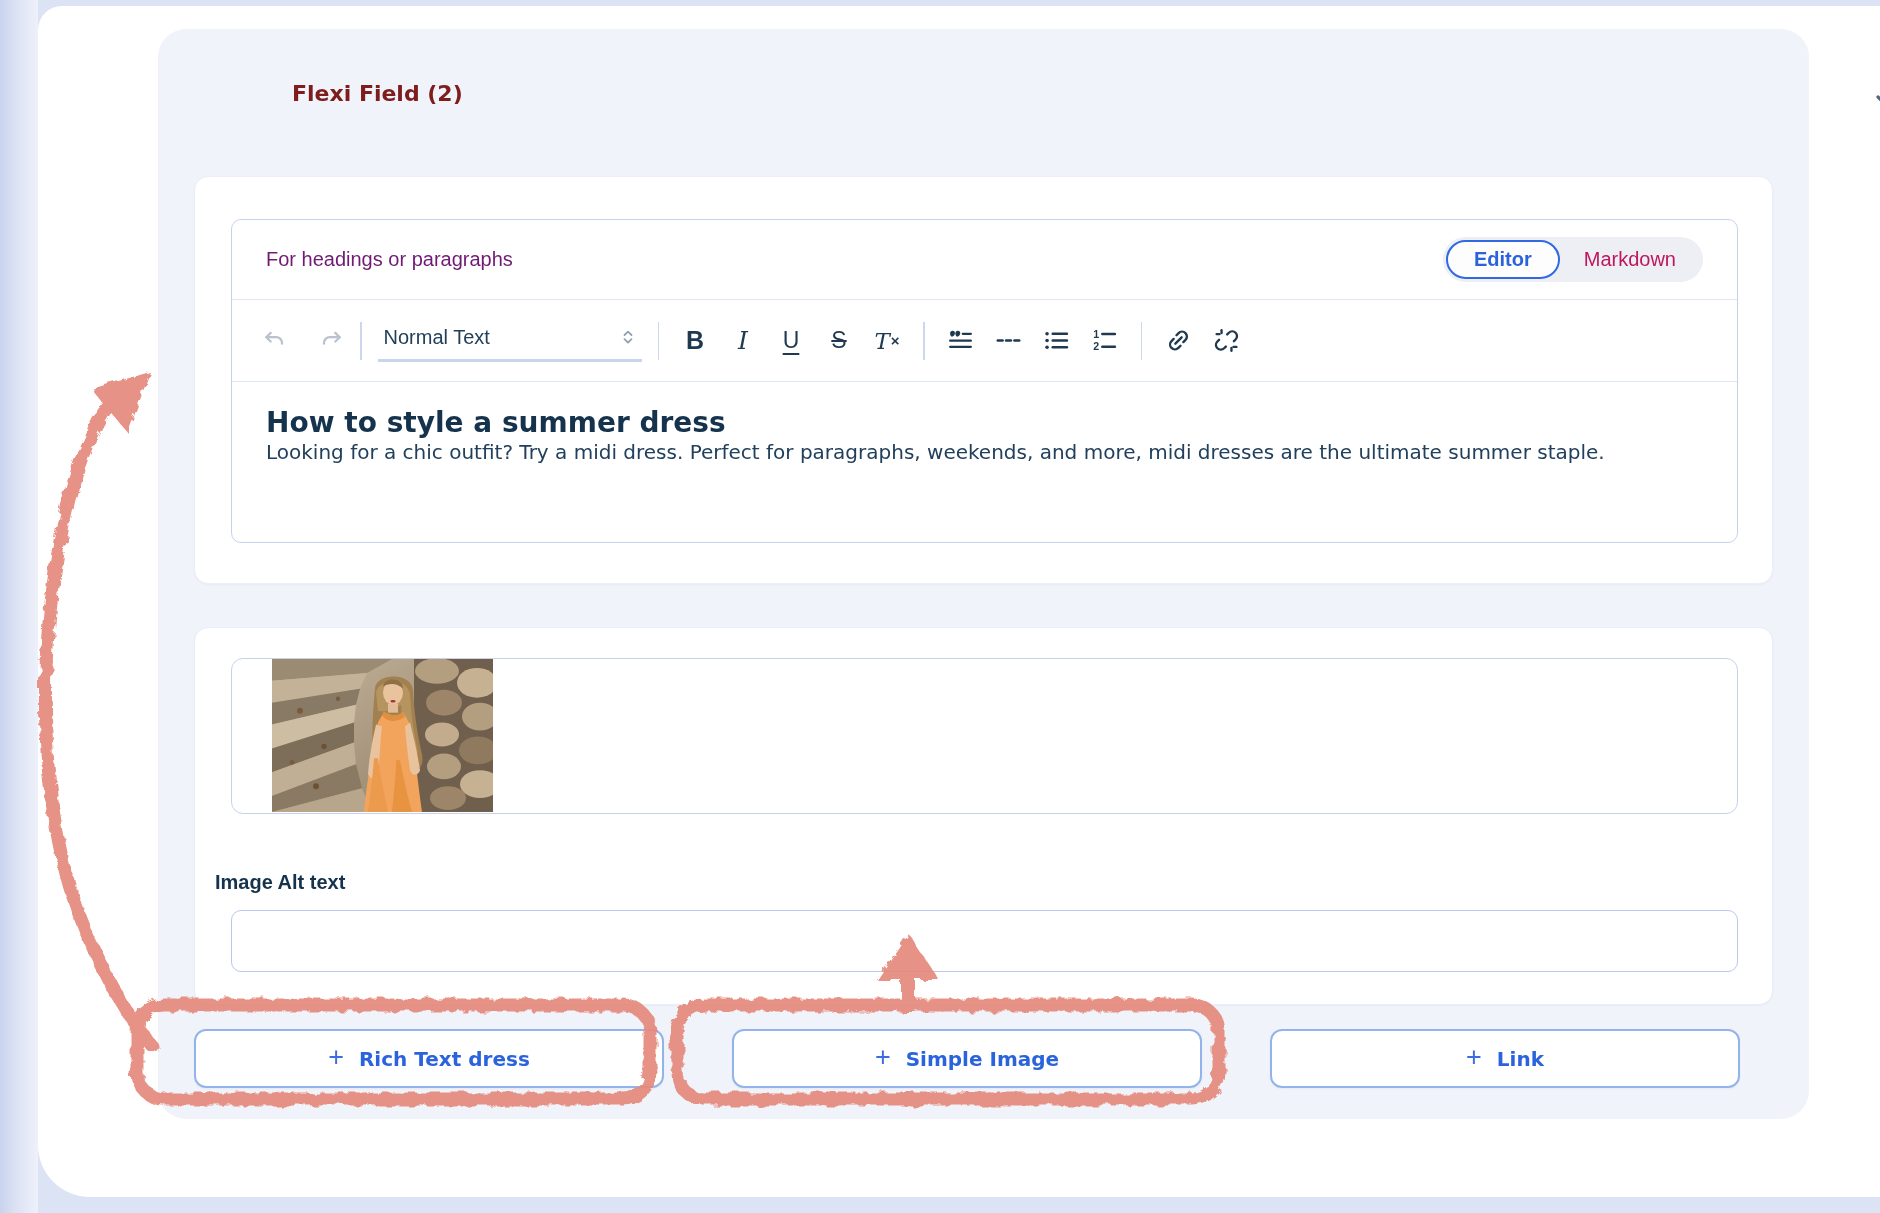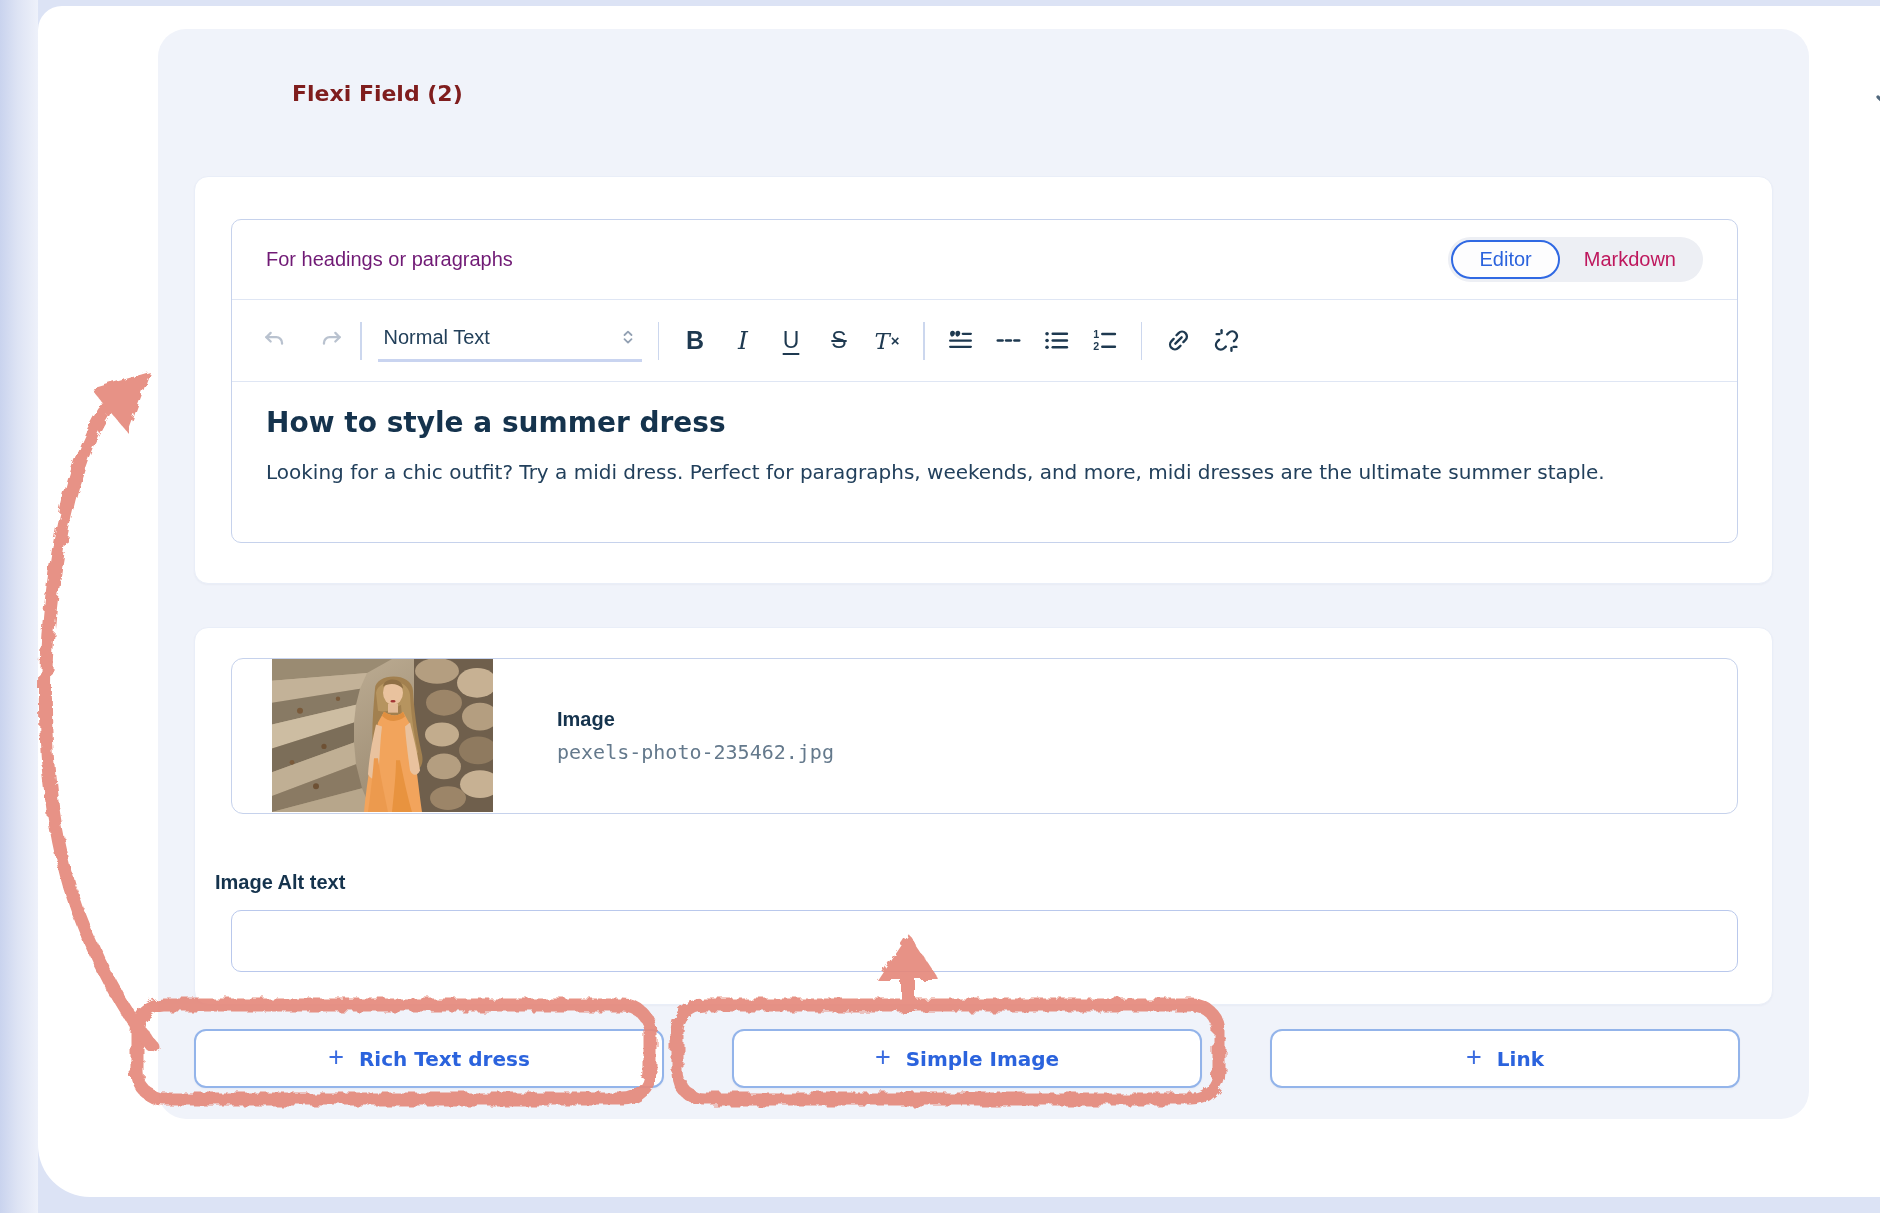--- a/index.html
+++ b/index.html
@@ -32,21 +32,21 @@
   .box-b { top:30px; width:1507px; height:156px; border-radius:12px; }
 
   .box-a-header { height:80px; display:flex; align-items:center; padding:0 34px;
     border-bottom:1.5px solid #dfe6f4; }
   .box-a-label { font-size:20px; color:#701a75; }
 
   .mode-toggle { margin-left:auto; background:#edeff4; border-radius:24px; display:flex;
     align-items:center; padding:3px; }
   .mode-opt { font-size:20px; padding:8px 24px; border-radius:21px; color:#be185d; cursor:pointer; }
   .mode-opt.selected { background:#fdfdfe; border:2px solid #3069e3; color:#2b63dd;
-    font-weight:normal; padding:6px 26px; }
+    font-weight:bold; padding:6px 26px; }
 
   .toolbar { height:82px; display:flex; align-items:center; padding-left:26px;
     border-bottom:1.5px solid #dfe6f4; color:#1e3950; }
   .tb-btn { width:34px; height:34px; display:flex; align-items:center; justify-content:center;
     cursor:pointer; flex:none; }
   .tb-letter { width:48px; height:40px; font-size:24px; color:#1e3950; }
   .tb-svg48 { width:48px; height:40px; }
   .tb-sep { width:1.5px; height:38px; background:#ccd7ee; margin:0 12px; flex:none; }
   .gray-ic { color:#b9c2cf; }
   .u-undo { margin-right:22px; }
@@ -59,21 +59,21 @@
   .bold-g { font-weight:600; font-size:25px; }
   .italic-g { font-family:"DejaVu Serif", serif; font-style:italic; font-size:25px; }
   .under-g { font-size:23px; text-decoration:underline; text-decoration-thickness:2px; text-underline-offset:5px; }
   .strike-g { font-size:23px; text-decoration:line-through; text-decoration-thickness:2px; }
   .clearf-g { font-family:"DejaVu Serif", serif; font-style:italic; font-size:23px; }
   .clearf-x { font-family:"Liberation Sans", sans-serif; font-style:normal; font-size:15px;
     font-weight:bold; vertical-align:-3px; margin-left:1px; }
 
   .editor-content { padding:24px 34px 0 34px; cursor:text; }
   .editor-h2 { font-family:"DejaVu Sans", sans-serif; font-weight:bold; font-size:28px;
-    color:#15334d; margin-bottom:20px; }
+    color:#15334d; }
   .editor-p { font-family:"DejaVu Sans", sans-serif; font-size:20px; color:#22405c; line-height:1.3; }
 
   .thumb { position:absolute; left:40px; top:0; width:221px; height:153px; display:block; cursor:pointer; }
   .img-meta { position:absolute; left:325px; top:0; height:100%; display:flex;
     flex-direction:column; justify-content:center; gap:9px; }
   .img-label { font-size:20px; font-weight:600; color:#15334d; }
   .img-file { font-family:"DejaVu Sans Mono", monospace; font-size:20px; color:#64798c; }
 
   .alt-label { position:absolute; left:20px; top:243px; font-size:20px; font-weight:bold; color:#15334d; }
   .alt-input { position:absolute; left:36px; top:282px; width:1507px; height:62px;
@@ -274,24 +274,20 @@
             <ellipse cx="121" cy="42.5" rx="2.6" ry="1.3" fill="#a23535"></ellipse>
             <rect x="116" y="45" width="10" height="9" fill="#e3bb97"></rect>
             <path d="M112 53 C120 58 126 58 131 53 L137 64 C142 84 144 110 150 154 L92 154 C95 120 102 84 106 64 Z" fill="#f2a45c"></path>
             <path d="M112 53 C120 58 126 58 131 53 L133 58 C126 64 116 64 110 57 Z" fill="#e08f3f"></path>
             <path d="M104 66 C100 84 97 100 96 116 C99 122 104 122 106 116 C108 100 108 82 110 68 Z" fill="#e9c29e"></path>
             <path d="M138 64 C142 80 146 98 148 112 C146 118 140 118 138 112 C136 98 134 82 133 68 Z" fill="#e9c29e"></path>
             <path d="M102 100 C100 124 98 140 96 154 L116 154 C112 134 108 116 106 100 Z" fill="#ec9a4e"></path>
             <path d="M128 102 C132 122 136 140 140 154 L120 154 C122 134 124 116 124 102 Z" fill="#e8933f"></path>
           </g>
         </svg>
-        <div class="img-meta">
-          <div class="img-label">Image</div>
-          <div class="img-file">pexels-photo-235462.jpg</div>
-        </div>
       </div>
       <div class="alt-label">Image Alt text</div>
       <input class="alt-input" type="text" value="" style="">
     </div>
 
     <div class="buttons-row">
       <div class="add-btn">
         <span class="plus">+</span>
         <span class="lbl">Rich Text dress</span>
       </div>

